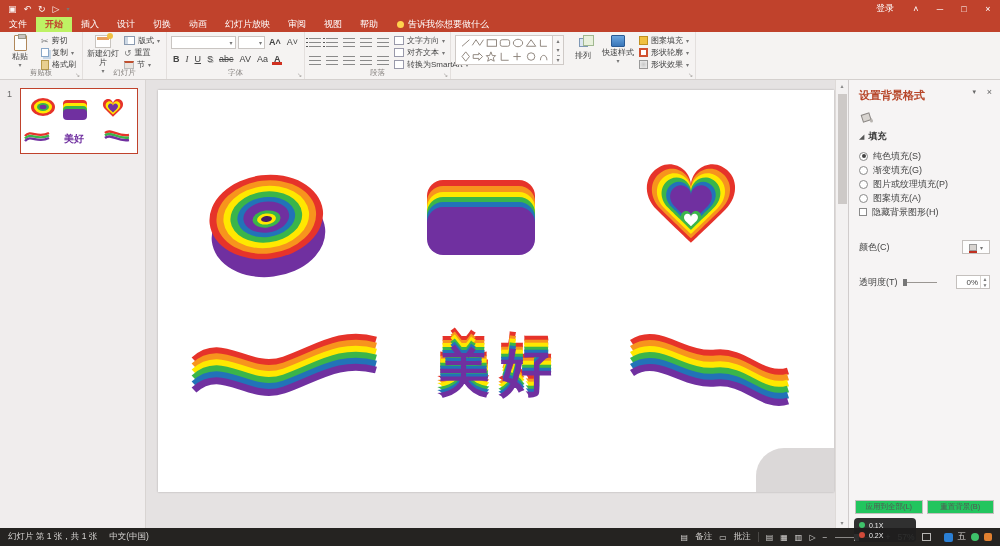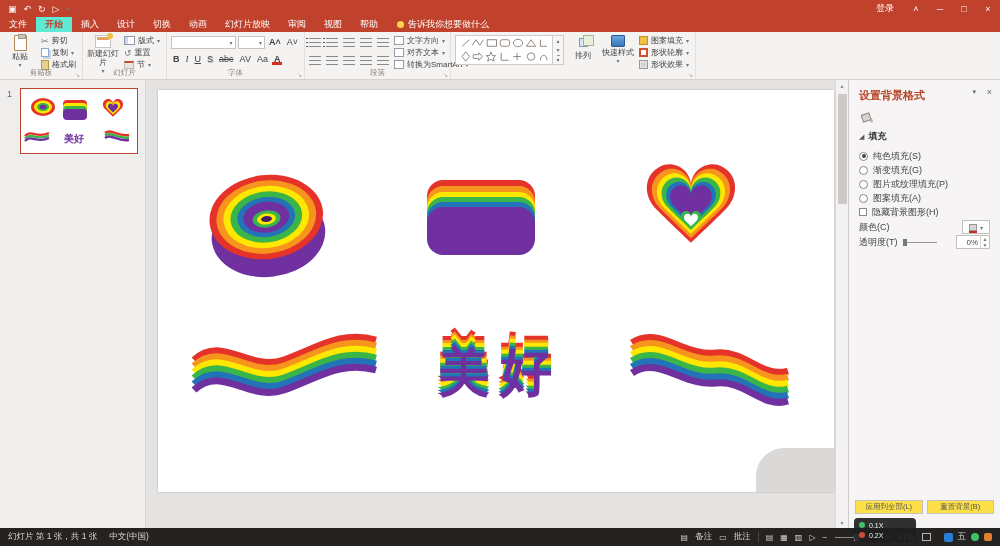--- a/index.html
+++ b/index.html
@@ -9,21 +9,21 @@
 .titlebar{position:absolute;left:0;top:0;right:0;height:17px;background:#c0422c;display:flex;align-items:center;color:#fff;z-index:5}
 .qat{display:flex;align-items:center;gap:7px;padding-left:8px;font-size:9px}
 .qat span{cursor:default;opacity:.95}
 .tb-title{position:absolute;left:0;right:0;text-align:center;font-size:9px;pointer-events:none}
 .tb-right{margin-left:auto;display:flex;align-items:center;height:100%;z-index:2}
 .signin{padding:0 10px;font-size:9px}
 .winbtn{width:24px;height:100%;display:flex;align-items:center;justify-content:center;font-size:9px}
 
 .tabrow{position:absolute;left:0;top:17px;right:0;height:15px;background:#c0422c;display:flex;color:#fff;z-index:5}
 .tab{padding:0 9px;font-size:9px;display:flex;align-items:center}
-.tab.active{background:#5eead4;color:#c0422c;font-weight:bold}
+.tab.active{background:#bef264;color:#c0422c;font-weight:bold}
 .tellme{display:flex;align-items:center;gap:4px;padding:0 10px;font-size:9px}
 .bulb{width:7px;height:7px;border-radius:50%;background:#ffd34d;display:inline-block}
 
 .ribbon{position:absolute;left:0;top:32px;right:0;height:48px;background:#f5f3f2;border-bottom:1px solid #d4d0ce;display:flex;z-index:4}
 .grp{position:relative;height:100%;border-right:1px solid #e3dfdd;padding:3px 4px 11px 4px;display:flex;gap:3px;align-items:flex-start}
 .grp-label{position:absolute;bottom:1px;left:0;right:0;text-align:center;font-size:7.5px;color:#8a8683}
 .launcher{position:absolute;right:2px;bottom:1px;font-size:6px;color:#9a9693}
 .bigbtn{width:32px;height:34px;display:flex;flex-direction:column;align-items:center;justify-content:flex-start;gap:1px;font-size:8px;color:#444;text-align:center;line-height:1.15}
 .smallcol{display:flex;flex-direction:column;justify-content:flex-start;gap:1px}
 .sbtn{display:flex;align-items:center;gap:3px;height:11px;font-size:8px;color:#444;padding:0 2px;white-space:nowrap}
@@ -83,31 +83,31 @@
 .pane-title{font-size:11px;font-weight:bold;color:#b7472a}
 .pane-close{position:absolute;right:8px;top:7px;font-size:9px;color:#666}
 .pane-opts{position:absolute;right:24px;top:8px;font-size:7px;color:#666}
 .pane-bucket{margin:7px 0 4px 0}
 .sect{display:flex;align-items:center;gap:4px;font-weight:bold;color:#333;margin:4px 0 6px 0}
 .tri{font-size:7px;color:#555}
 .opt{display:flex;align-items:center;gap:5px;height:14px}
 .radio{width:9px;height:9px;border:1px solid #8a8a8a;border-radius:50%;background:#fff;display:flex;align-items:center;justify-content:center;flex:none}
 .radio .dot{width:4px;height:4px;border-radius:50%;background:#444}
 .checkbox{width:8px;height:8px;border:1px solid #8a8a8a;background:#fff;flex:none}
-.prow{display:flex;align-items:center;gap:5px;margin-top:1px}
+.prow{display:flex;align-items:center;gap:5px;margin-top:21px}
 .colorbtn{margin-left:auto;width:28px;height:14px;border:1px solid #c4c0bd;background:#fdfdfd;display:flex;align-items:center;justify-content:center;gap:3px}
 .mini-bucket{width:8px;height:7px;background:#d8d4d0;border:1px solid #999;position:relative}
 .mini-bucket::after{content:'';position:absolute;left:-1px;right:-1px;bottom:-3px;height:2px;background:#c03020}
 .slider{width:34px;height:1px;background:#9a9692;position:relative}
 .slider .sthumb{position:absolute;left:0;top:-3px;width:4px;height:7px;background:#777}
 .spin{margin-left:auto;width:34px;height:14px;border:1px solid #c4c0bd;background:#fff;display:flex;align-items:center}
 .spin .val{flex:1;text-align:right;padding-right:2px;font-size:8px}
 .spin .arrs{width:9px;height:100%;border-left:1px solid #d8d4d0;display:flex;flex-direction:column;align-items:center;justify-content:space-around;font-size:5px;color:#777}
 .pane-btns{position:absolute;left:6px;right:6px;bottom:14px;display:flex;gap:4px}
-.pbtn{flex:1;height:14px;border:1px solid #c4c0bd;background:#fde047;display:flex;align-items:center;justify-content:center;font-size:7.5px;color:#555}
+.pbtn{flex:1;height:14px;border:1px solid #c4c0bd;background:#22c55e;display:flex;align-items:center;justify-content:center;font-size:7.5px;color:#555}
 
 .recwidget{position:absolute;right:84px;bottom:4px;width:62px;height:24px;background:rgba(30,30,30,.92);border-radius:4px;z-index:9;display:flex;flex-direction:column;justify-content:space-around;padding:2px 5px;color:#eee;font-size:7px}
 .recrow{display:flex;align-items:center;gap:4px}
 .recdot-g{width:6px;height:6px;border-radius:50%;background:#3ec26a}
 .recdot-r{width:6px;height:6px;border-radius:50%;background:#d04a3a}
 
 .statusbar{position:absolute;left:0;right:0;bottom:0;height:18px;background:#252321;color:#d8d6d4;display:flex;align-items:center;padding:0 8px;font-size:8.5px;z-index:8}
 .sb-left{display:flex;align-items:flex-start;gap:12px}
 .sb-right{margin-left:auto;display:flex;align-items:center;gap:7px}
 .sb-sep{width:1px;height:10px;background:#4a4846}

